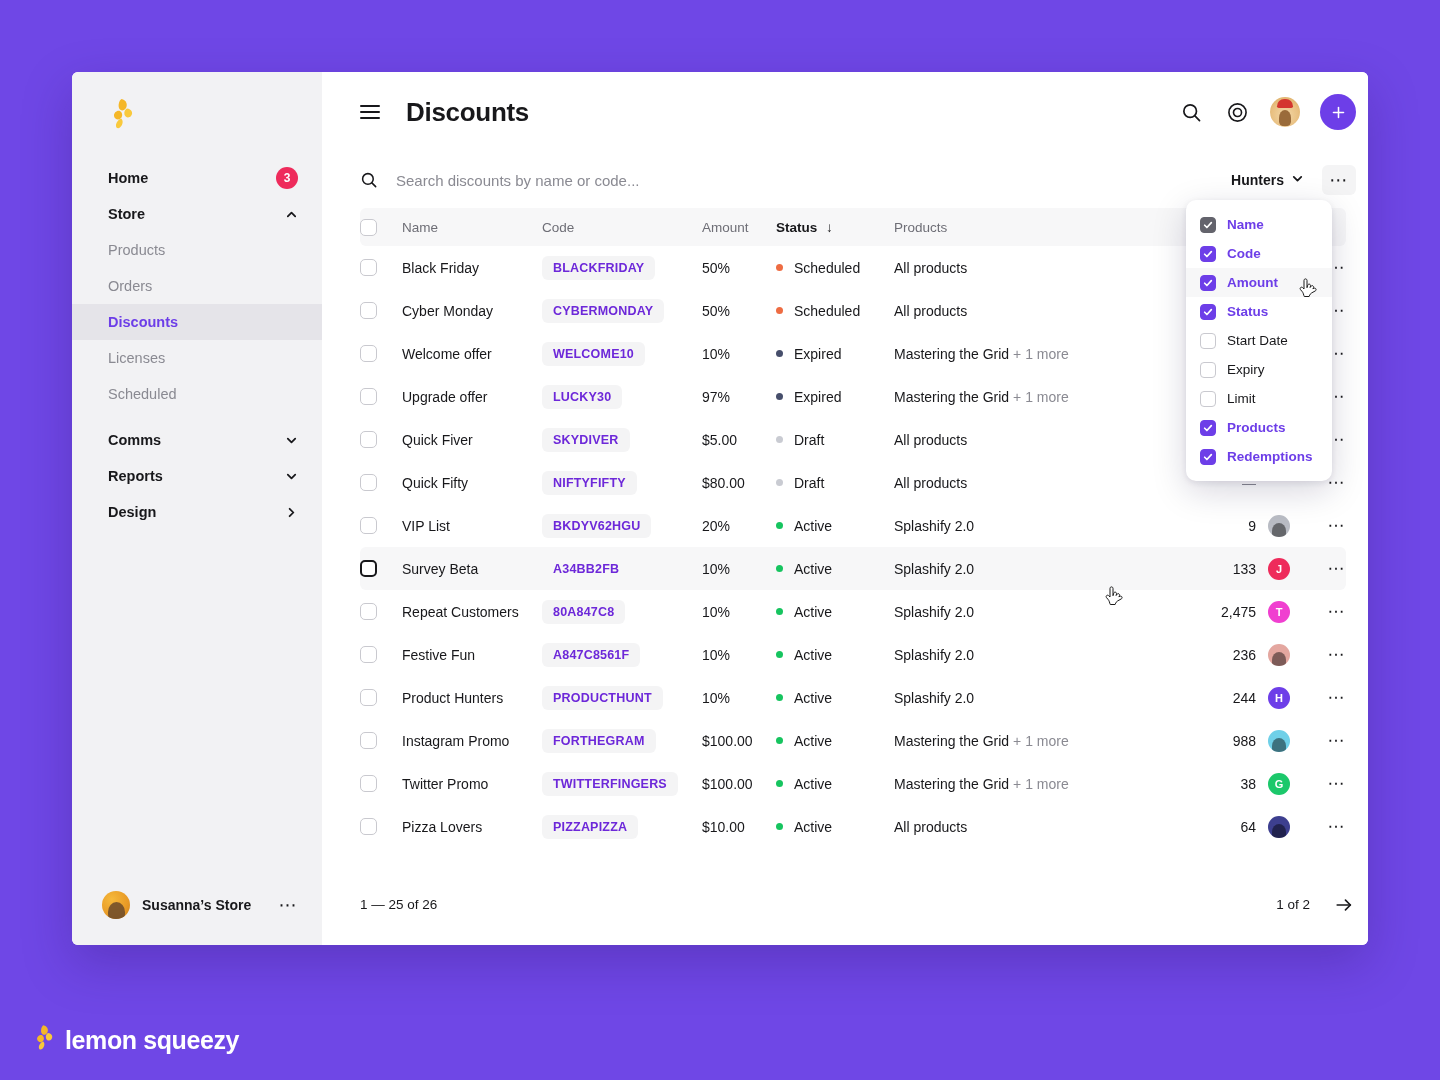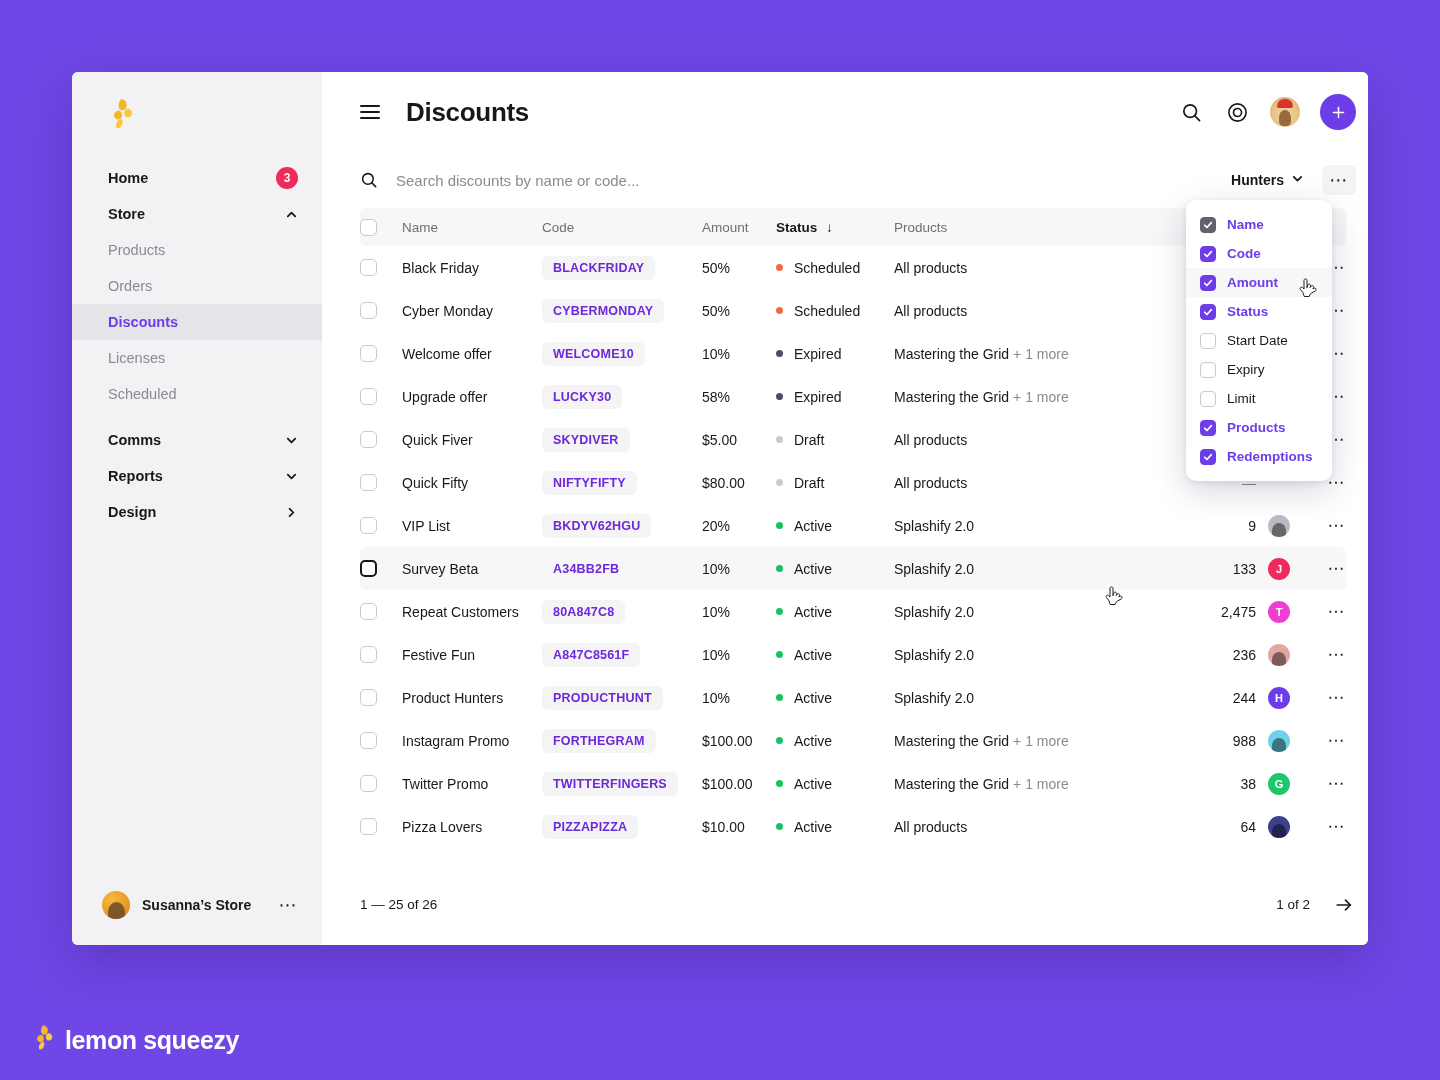--- a/index.html
+++ b/index.html
@@ -454,21 +454,21 @@
                 </td>
                 <td><span>Mastering the Grid</span> <span class="prod-more">+ 1 more</span></td>
                 <td class="redeem"></td>
                 <td></td>
                 <td class="row-more"><span>⋯</span></td>
               </tr>
               <tr class="">
                 <td><span class="cb"></span></td>
                 <td>Upgrade offer</td>
                 <td><span class="code-pill">LUCKY30</span></td>
-                <td>58%</td>
+                <td>97%</td>
                 <td>
                   <span class="status-cell">
                     <span class="dot" style="background:#464E6B"></span>
                     <span>Expired</span>
                   </span>
                 </td>
                 <td><span>Mastering the Grid</span> <span class="prod-more">+ 1 more</span></td>
                 <td class="redeem"></td>
                 <td></td>
                 <td class="row-more"><span>⋯</span></td>

